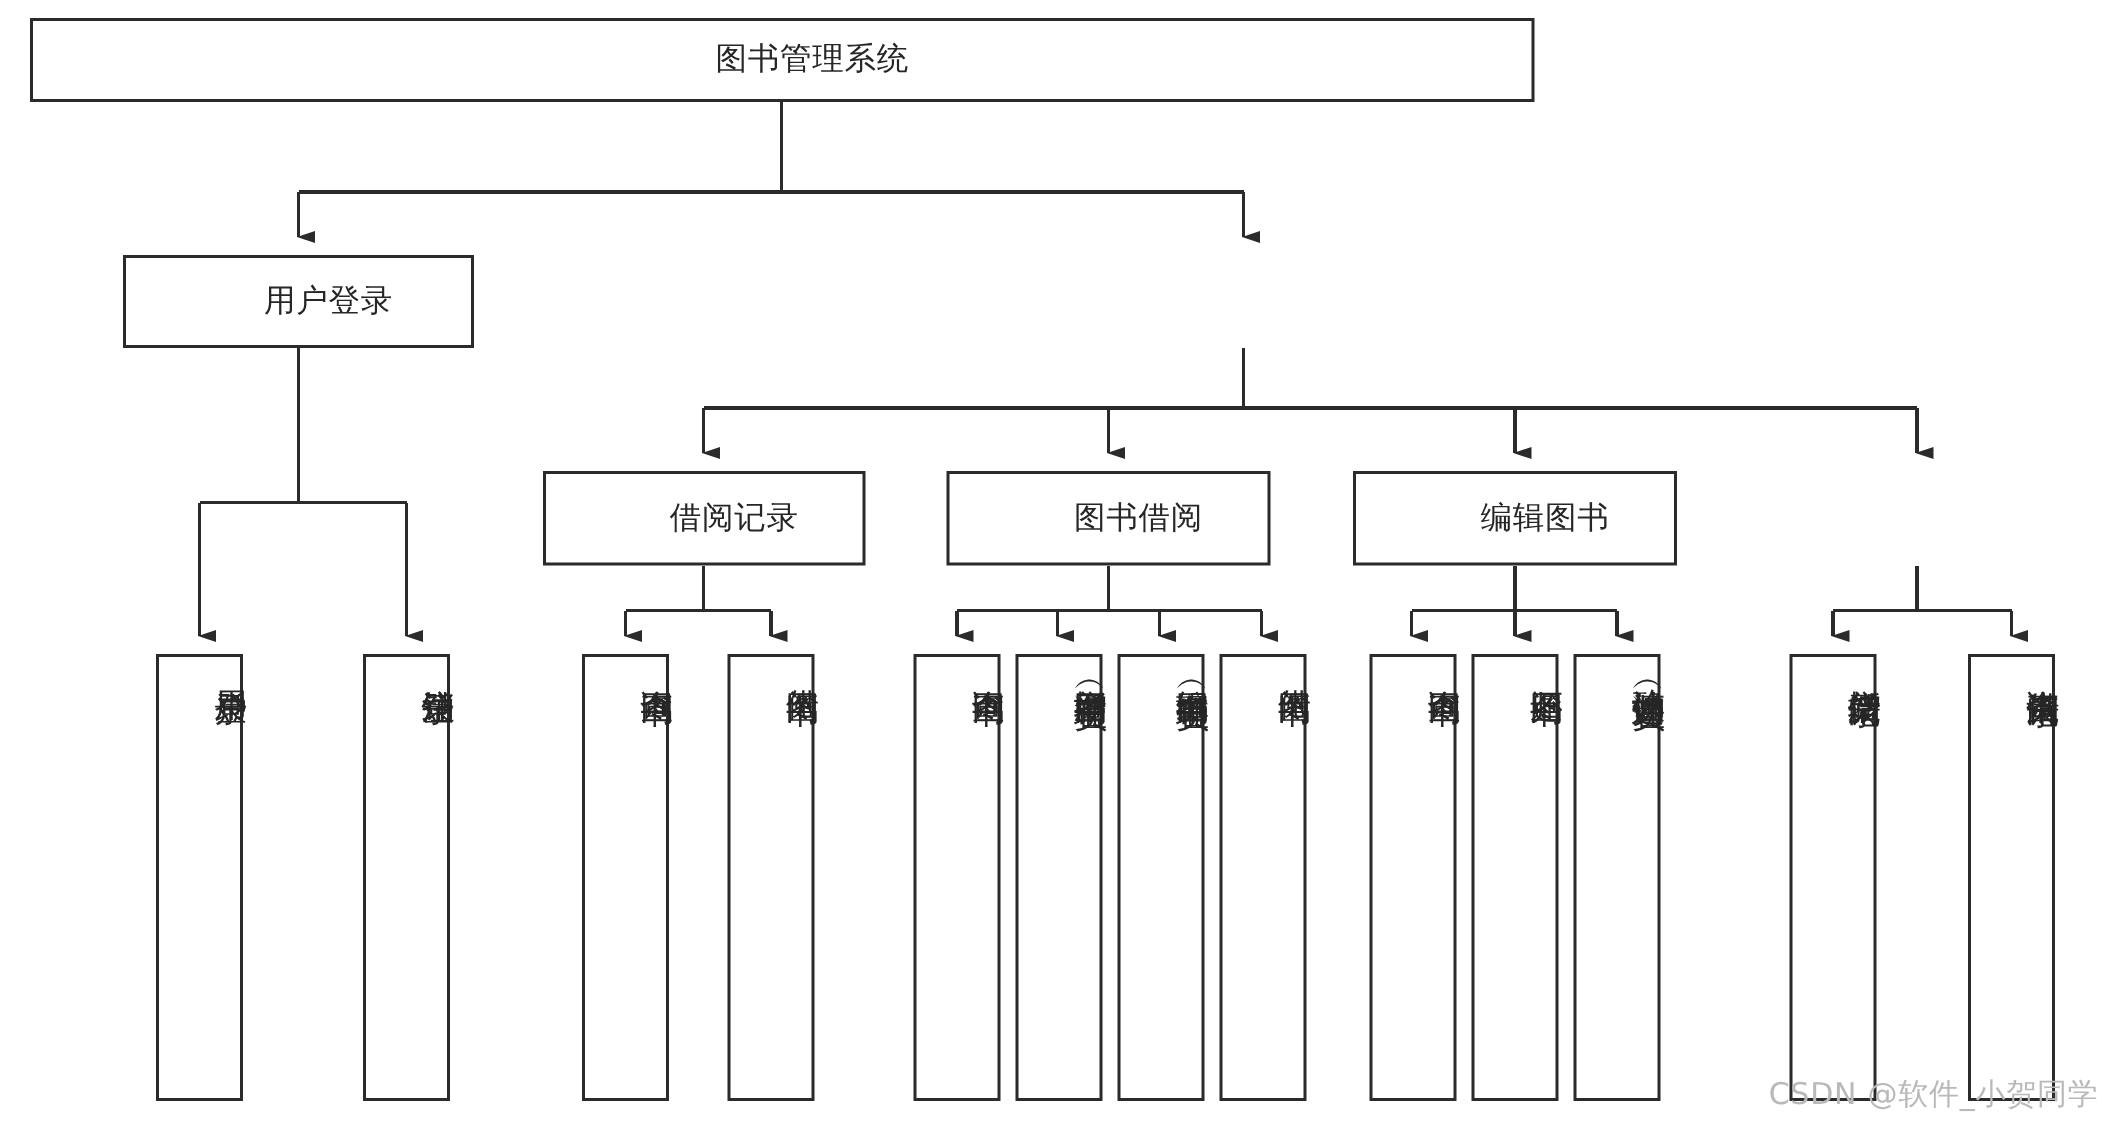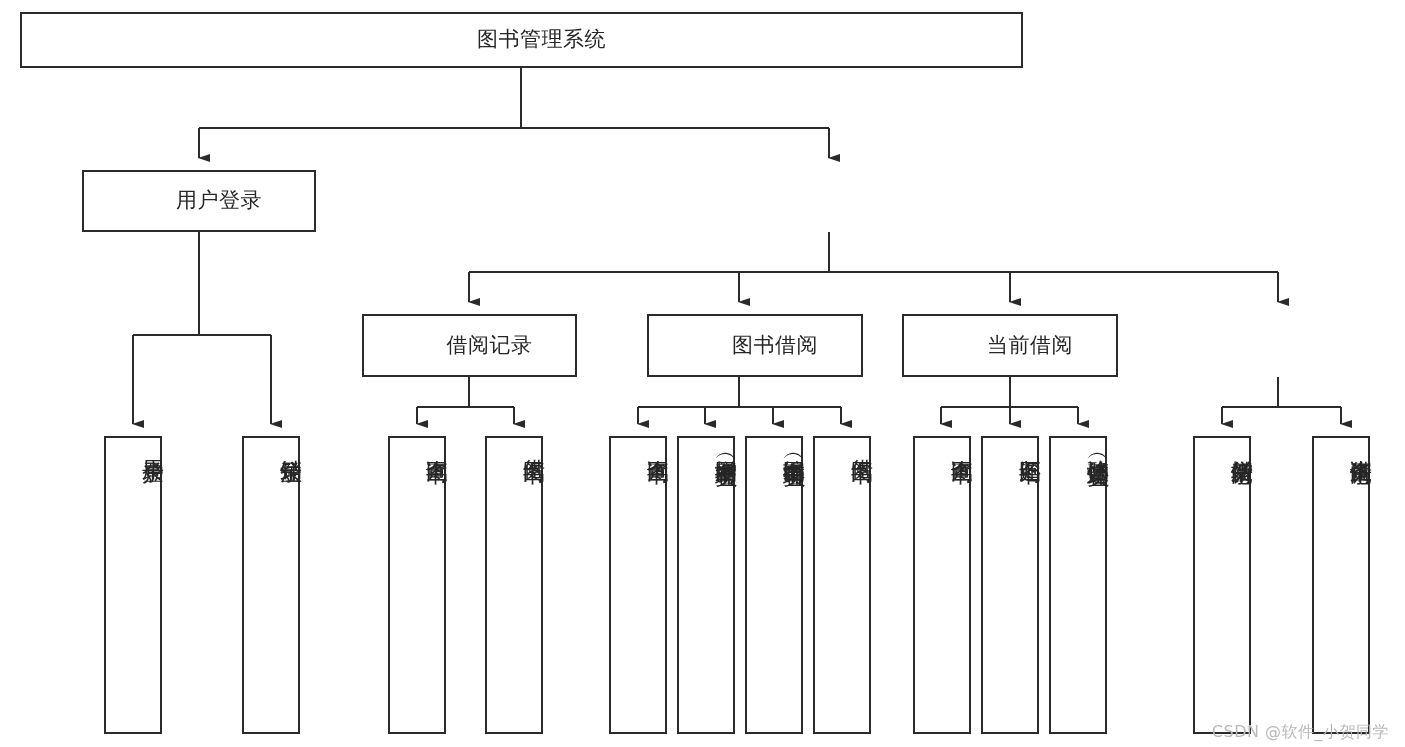--- a/index.html
+++ b/index.html
@@ -55,23 +55,23 @@
   .node.vert .label {
     writing-mode: vertical-rl;
     text-orientation: upright;
     font-size: 22px;
     letter-spacing: 1px;
     line-height: 1.0;
     margin: 0 auto;
   }
   .watermark {
     position: absolute;
-    right: 16px;
+    right: 6px;
     bottom: 4px;
-    font-size: 16px;
+    font-size: 20px;
     color: #b9b9b9;
     white-space: nowrap;
     letter-spacing: 0.5px;
     margin-top: 24px;
   }
 </style>
 </head>
 <body>
 
 <div id="canvas">
@@ -130,25 +130,25 @@
     <span class="label">图书管理系统</span>
   </div>
 
   <div class="node horiz" style="left:82px; top:170px; width:234px; height:62px;">
     <span class="label">用户登录</span>
   </div>
 
   <div class="node horiz" style="left:362px; top:314px; width:215px; height:63px;">
     <span class="label">借阅记录</span>
   </div>
-  <div class="node horiz" style="left:631px; top:314px; width:216px; height:63px;margin-left:16px;">
+  <div class="node horiz" style="left:631px; top:314px; width:216px; height:63px;">
     <span class="label">图书借阅</span>
   </div>
   <div class="node horiz" style="left:902px; top:314px; width:216px; height:63px;">
-    <span class="label">当前借阅</span>
+    <span class="label">编辑图书</span>
   </div>
 
   <div class="node vert" style="left:104px; top:436px; width:58px; height:298px;">
     <span class="label">用户登录</span>
   </div>
   <div class="node vert" style="left:242px; top:436px; width:58px; height:298px;">
     <span class="label">注销登录</span>
   </div>
 
   <div class="node vert" style="left:388px; top:436px; width:58px; height:298px;">

